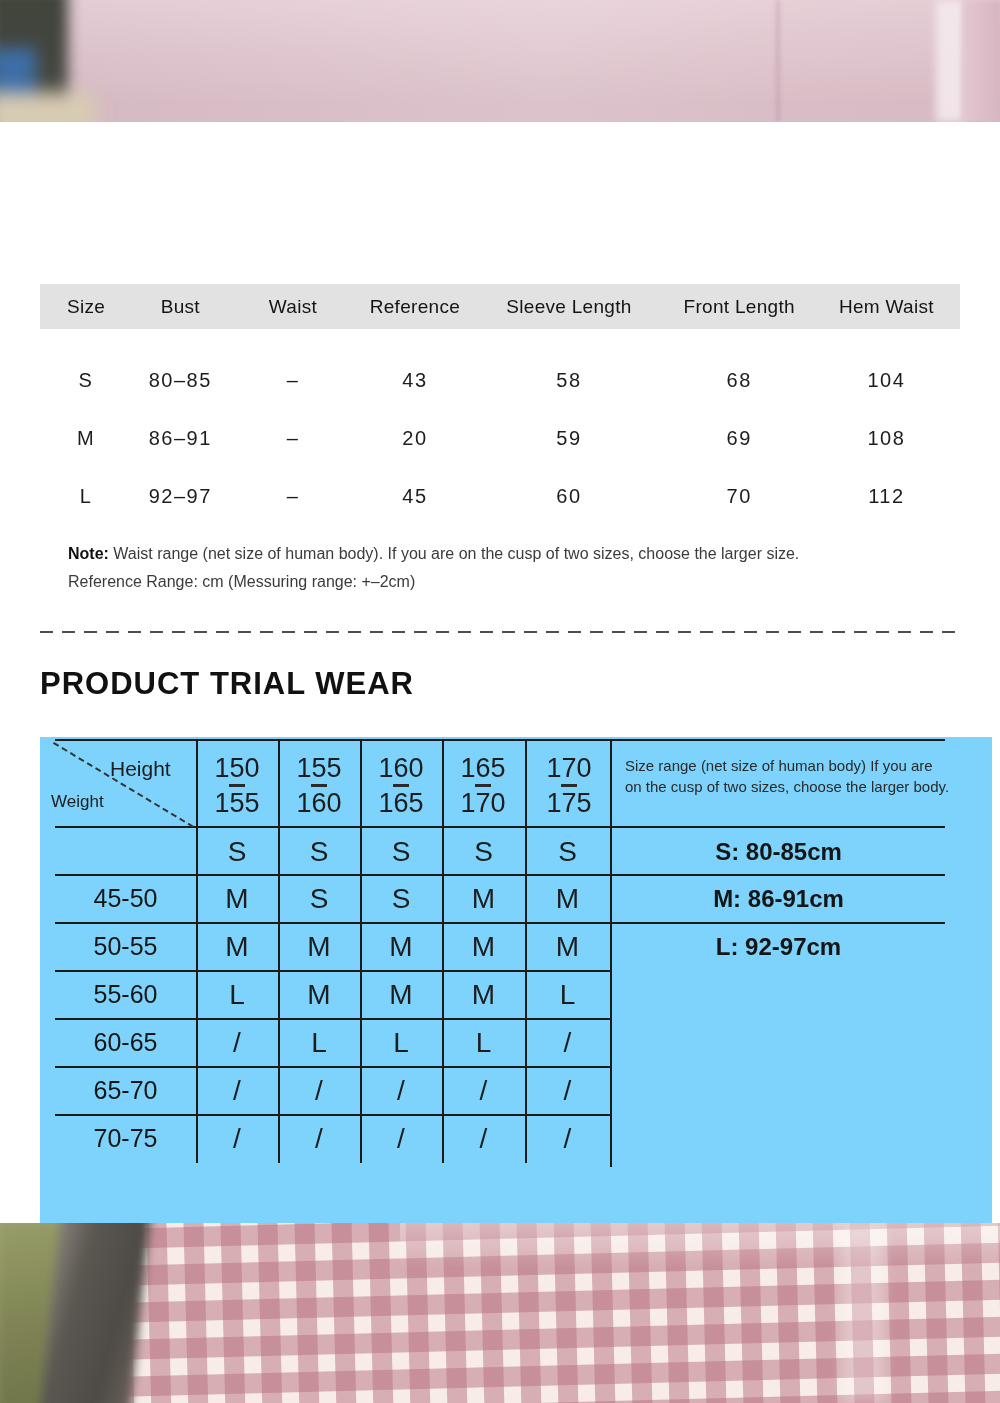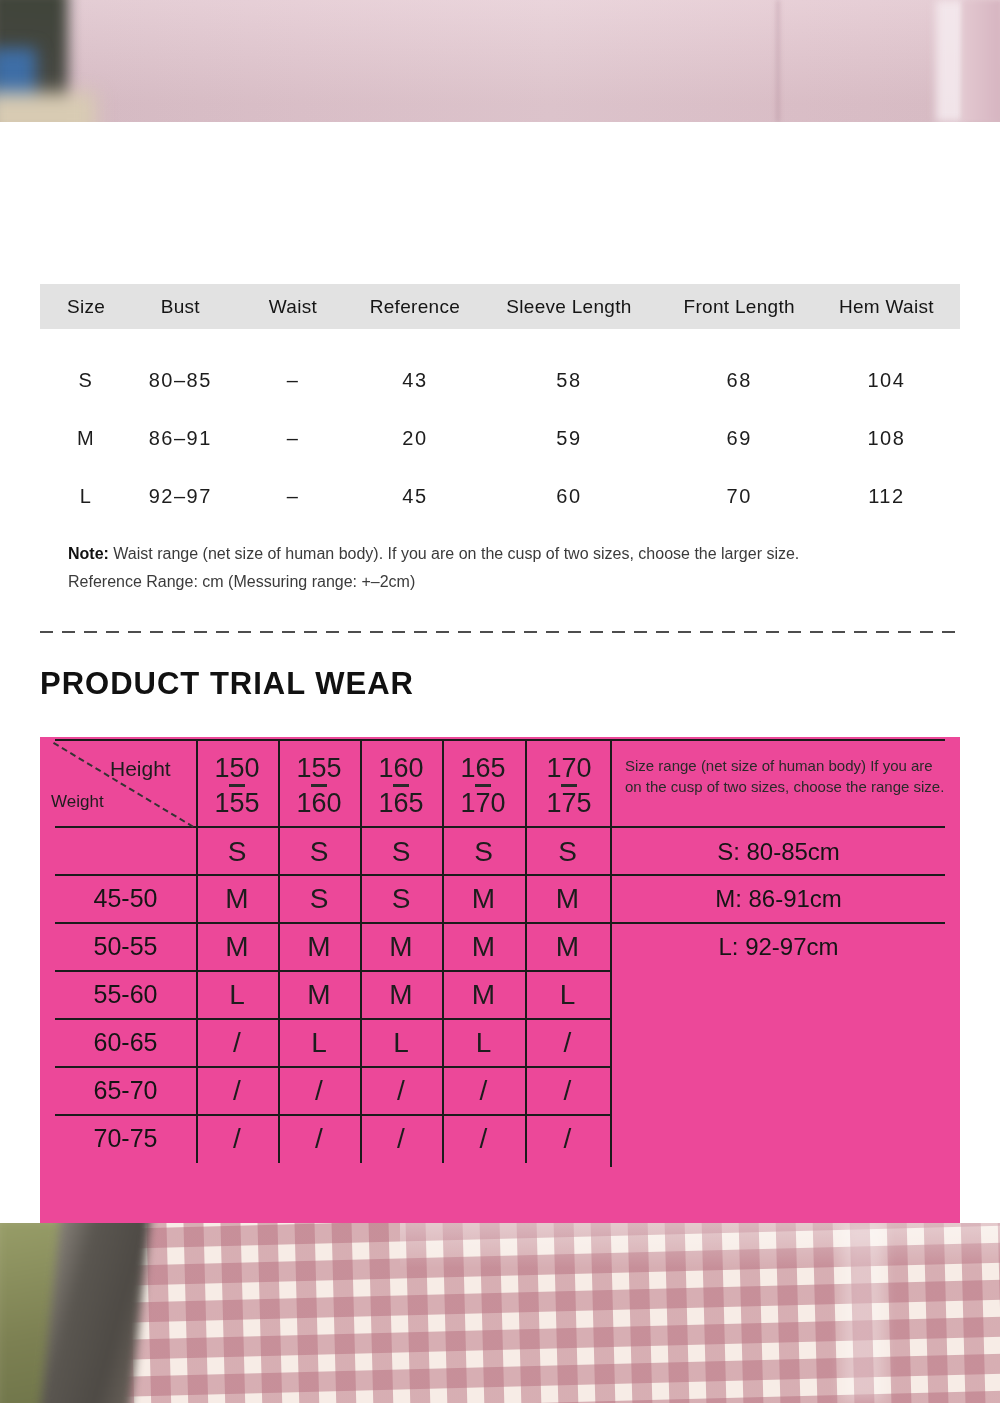--- a/index.html
+++ b/index.html
@@ -53,40 +53,40 @@
   .note{position:absolute;left:40px;top:540px;font-size:16px;line-height:28px;color:#3b3b3b;margin-left:28px;}
   .note b{color:#111;}
 
   
   .divider{position:absolute;left:40px;top:631px;width:918px;height:2px;
     background:repeating-linear-gradient(90deg,#4d4d4d 0 13px,transparent 13px 22px);}
   .trial-heading{position:absolute;left:40px;top:666px;margin:0;
     font-size:31px;font-weight:bold;letter-spacing:1px;color:#111;}
 
   
-  .trial-panel{position:absolute;left:40px;top:737px;width:920px;height:567px;background:#ec4899;}
+  .trial-panel{position:absolute;left:40px;top:737px;width:920px;height:567px;background:#7dd3fc;padding-left:32px;}
   .hl{position:absolute;left:15px;height:2px;background:#1b1b1b;}
   .vl{position:absolute;width:2px;background:#1b1b1b;}
   .hl.w-full{width:890px;}
   .hl.w-grid{width:557px;}
   .tw-diag{position:absolute;left:14px;top:5px;width:163px;border-top:2px dashed #333;
     transform:rotate(31deg);transform-origin:0 0;}
   .tw-height-label{position:absolute;left:70px;top:20px;font-size:21px;color:#1d1d1d;}
   .tw-weight-label{position:absolute;left:11px;top:55px;font-size:17px;color:#1d1d1d;}
   .tw-hr{position:absolute;top:10px;width:82px;height:76px;display:flex;flex-direction:column;
     align-items:center;justify-content:center;font-size:27px;line-height:26px;color:#1d1d1d;}
   .tw-bar{display:block;width:16px;height:3px;background:#2a2a2a;margin:3px 0;}
   .tw-w{position:absolute;left:15px;width:141px;height:47px;display:flex;align-items:center;
     justify-content:center;font-size:25px;color:#151515;}
   .tw-row{position:absolute;left:156px;width:414px;height:47px;display:grid;
     grid-template-columns:82px 82px 82px 83px 85px;}
   .tw-row div{display:flex;align-items:center;justify-content:center;font-size:28px;color:#1d1d1d;}
   .tw-note{position:absolute;left:585px;top:18px;width:330px;font-size:15px;line-height:21px;color:#2a2a2a;}
   .tw-leg{position:absolute;left:572px;width:333px;height:47px;display:flex;align-items:center;
-    justify-content:center;font-size:24px;color:#151515;}
+    justify-content:center;font-size:24px;color:#151515;font-weight:bold;}
 </style>
 </head>
 <body>
 
 <div class="page">
 
   <div class="photo photo-top">
     <div class="pt-left-dark"></div>
     <div class="pt-blue"></div>
     <div class="pt-beige"></div>
@@ -245,21 +245,21 @@
     <div class="tw-row" style="top:378px">
       <div>/</div>
       <div>/</div>
       <div>/</div>
       <div>/</div>
       <div>/</div>
     </div>
 
     <div class="tw-note">
       <div>Size range (net size of human body) If you are</div>
-      <div>on the cusp of two sizes, choose the range size.</div>
+      <div>on the cusp of two sizes, choose the larger body.</div>
     </div>
     <div class="tw-leg" style="top:91px">S: 80-85cm</div>
     <div class="tw-leg" style="top:138px">M: 86-91cm</div>
     <div class="tw-leg" style="top:186px">L: 92-97cm</div>
   </div>
 
   <div class="photo photo-bottom">
     <div class="pb-gingham"></div>
     <div class="pb-haze"></div>
     <div class="pb-foldlight"></div>

